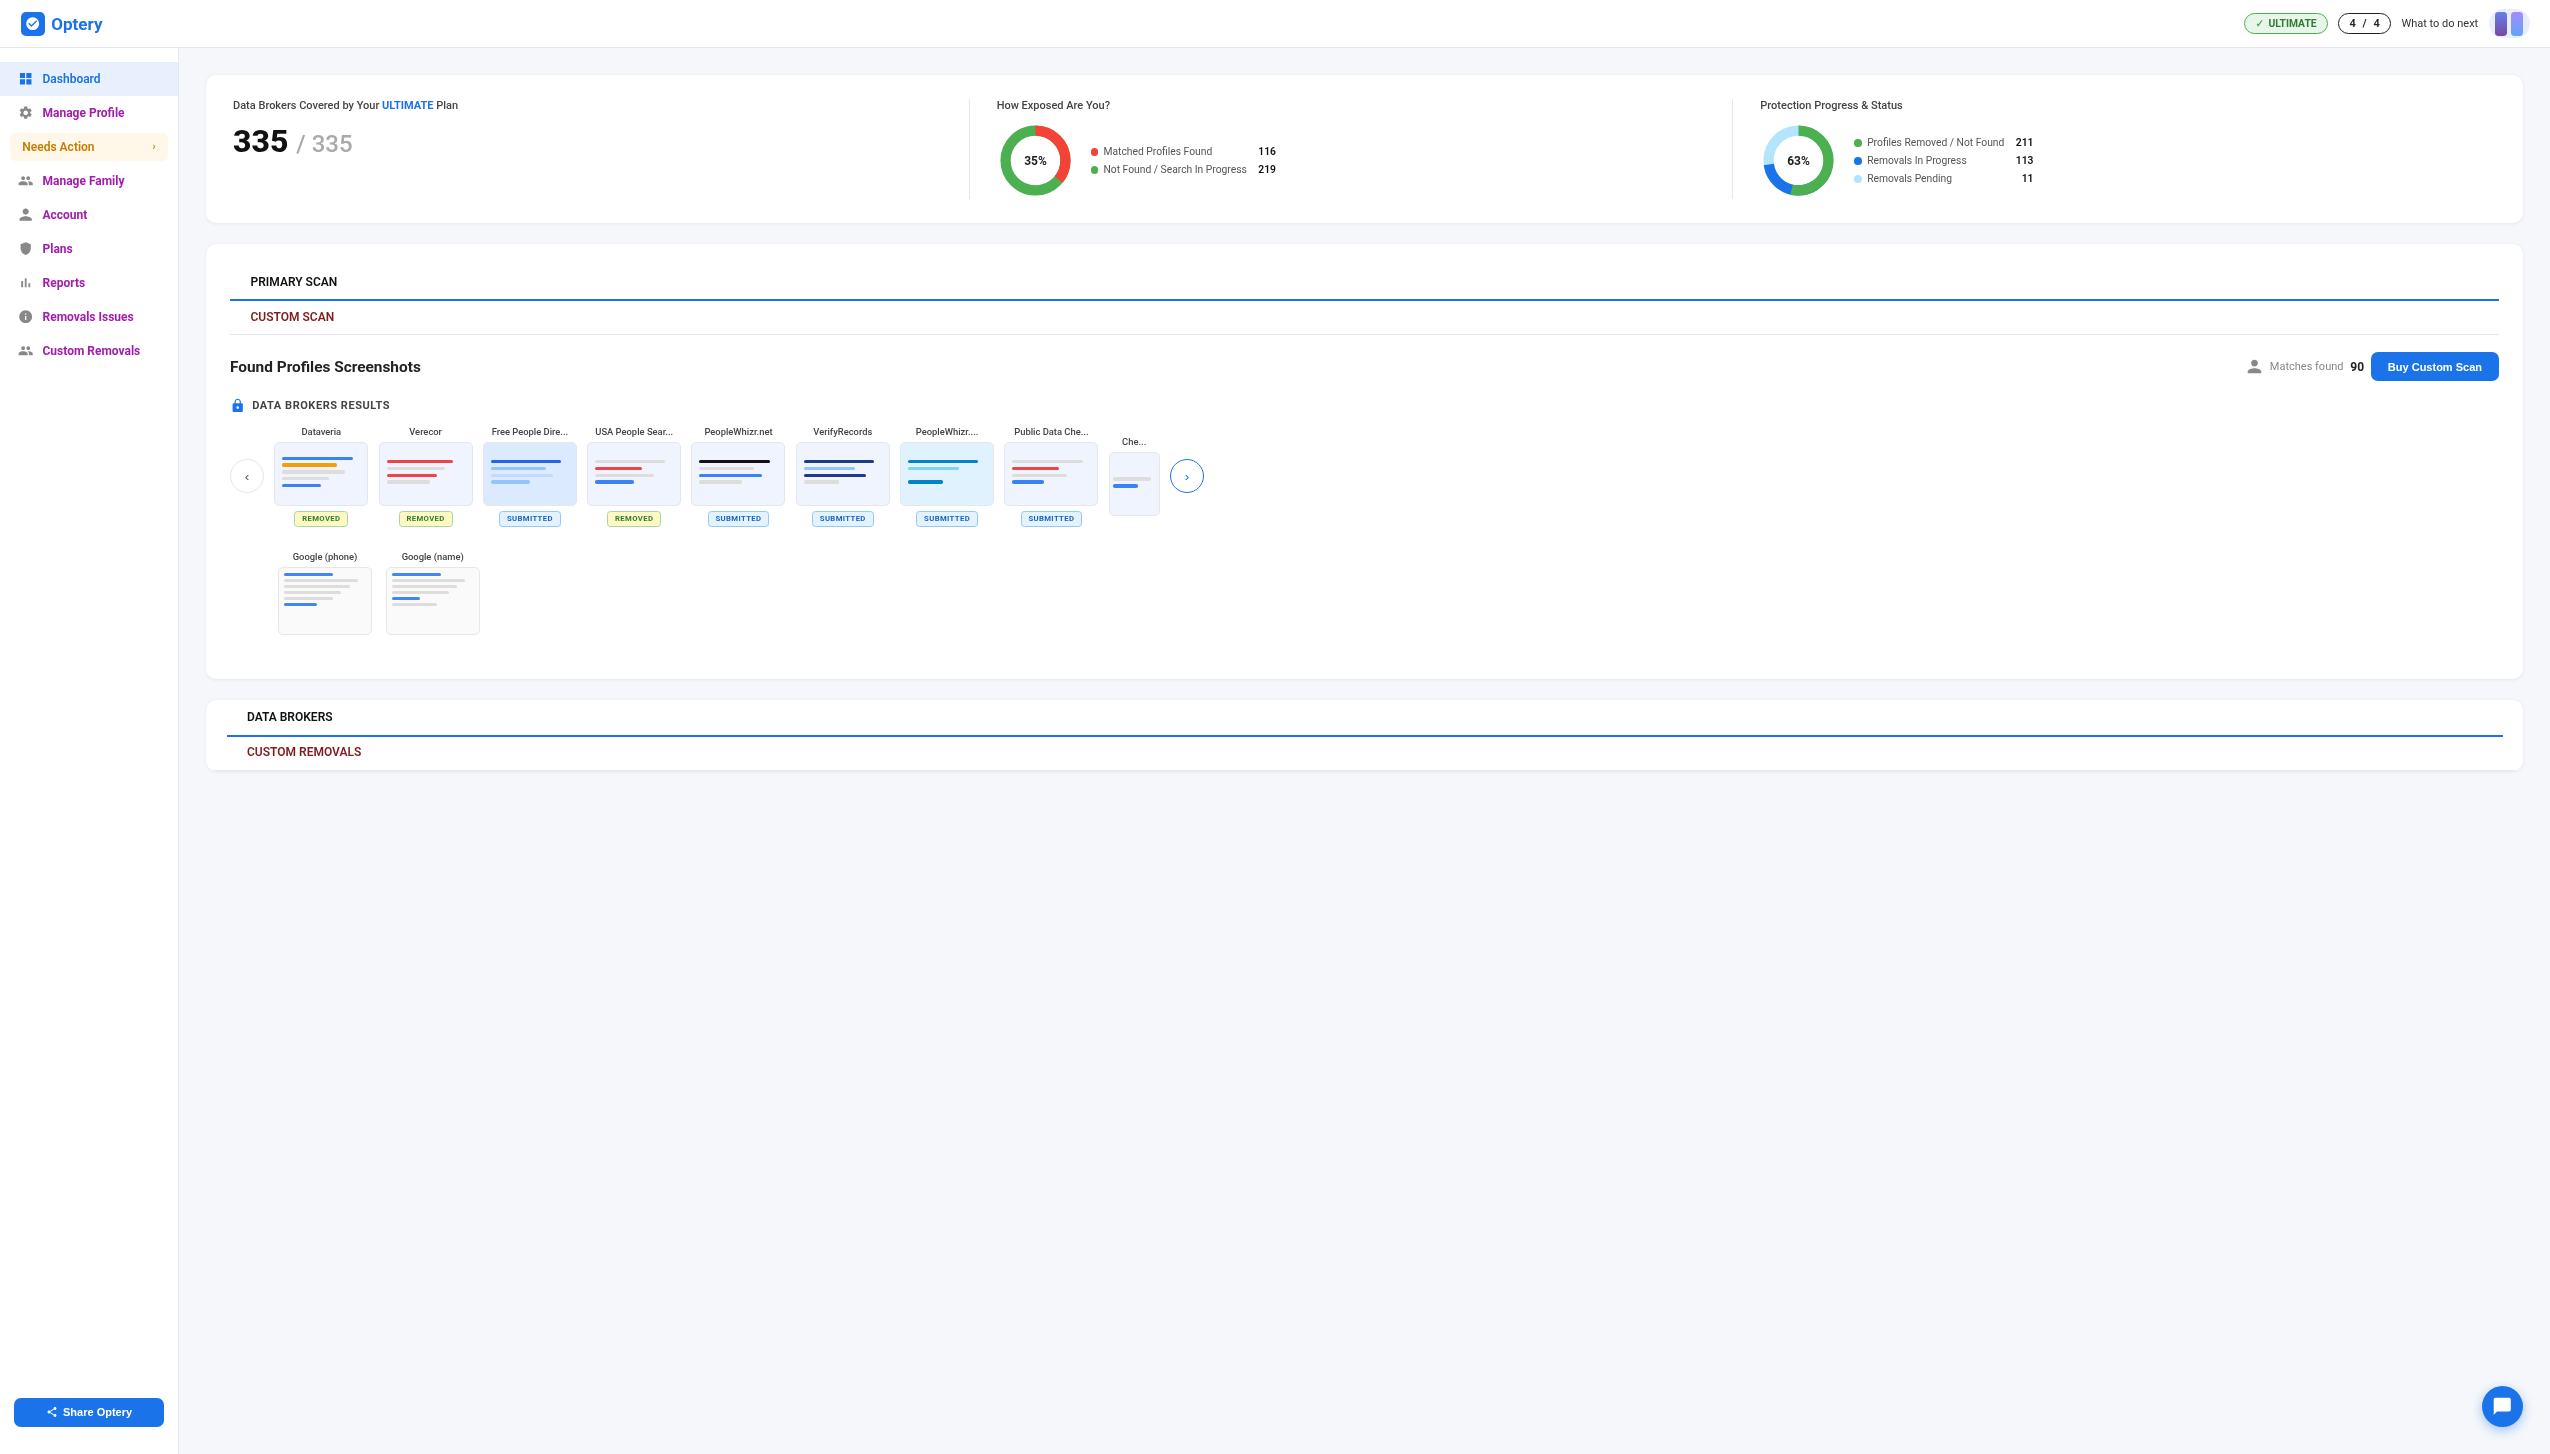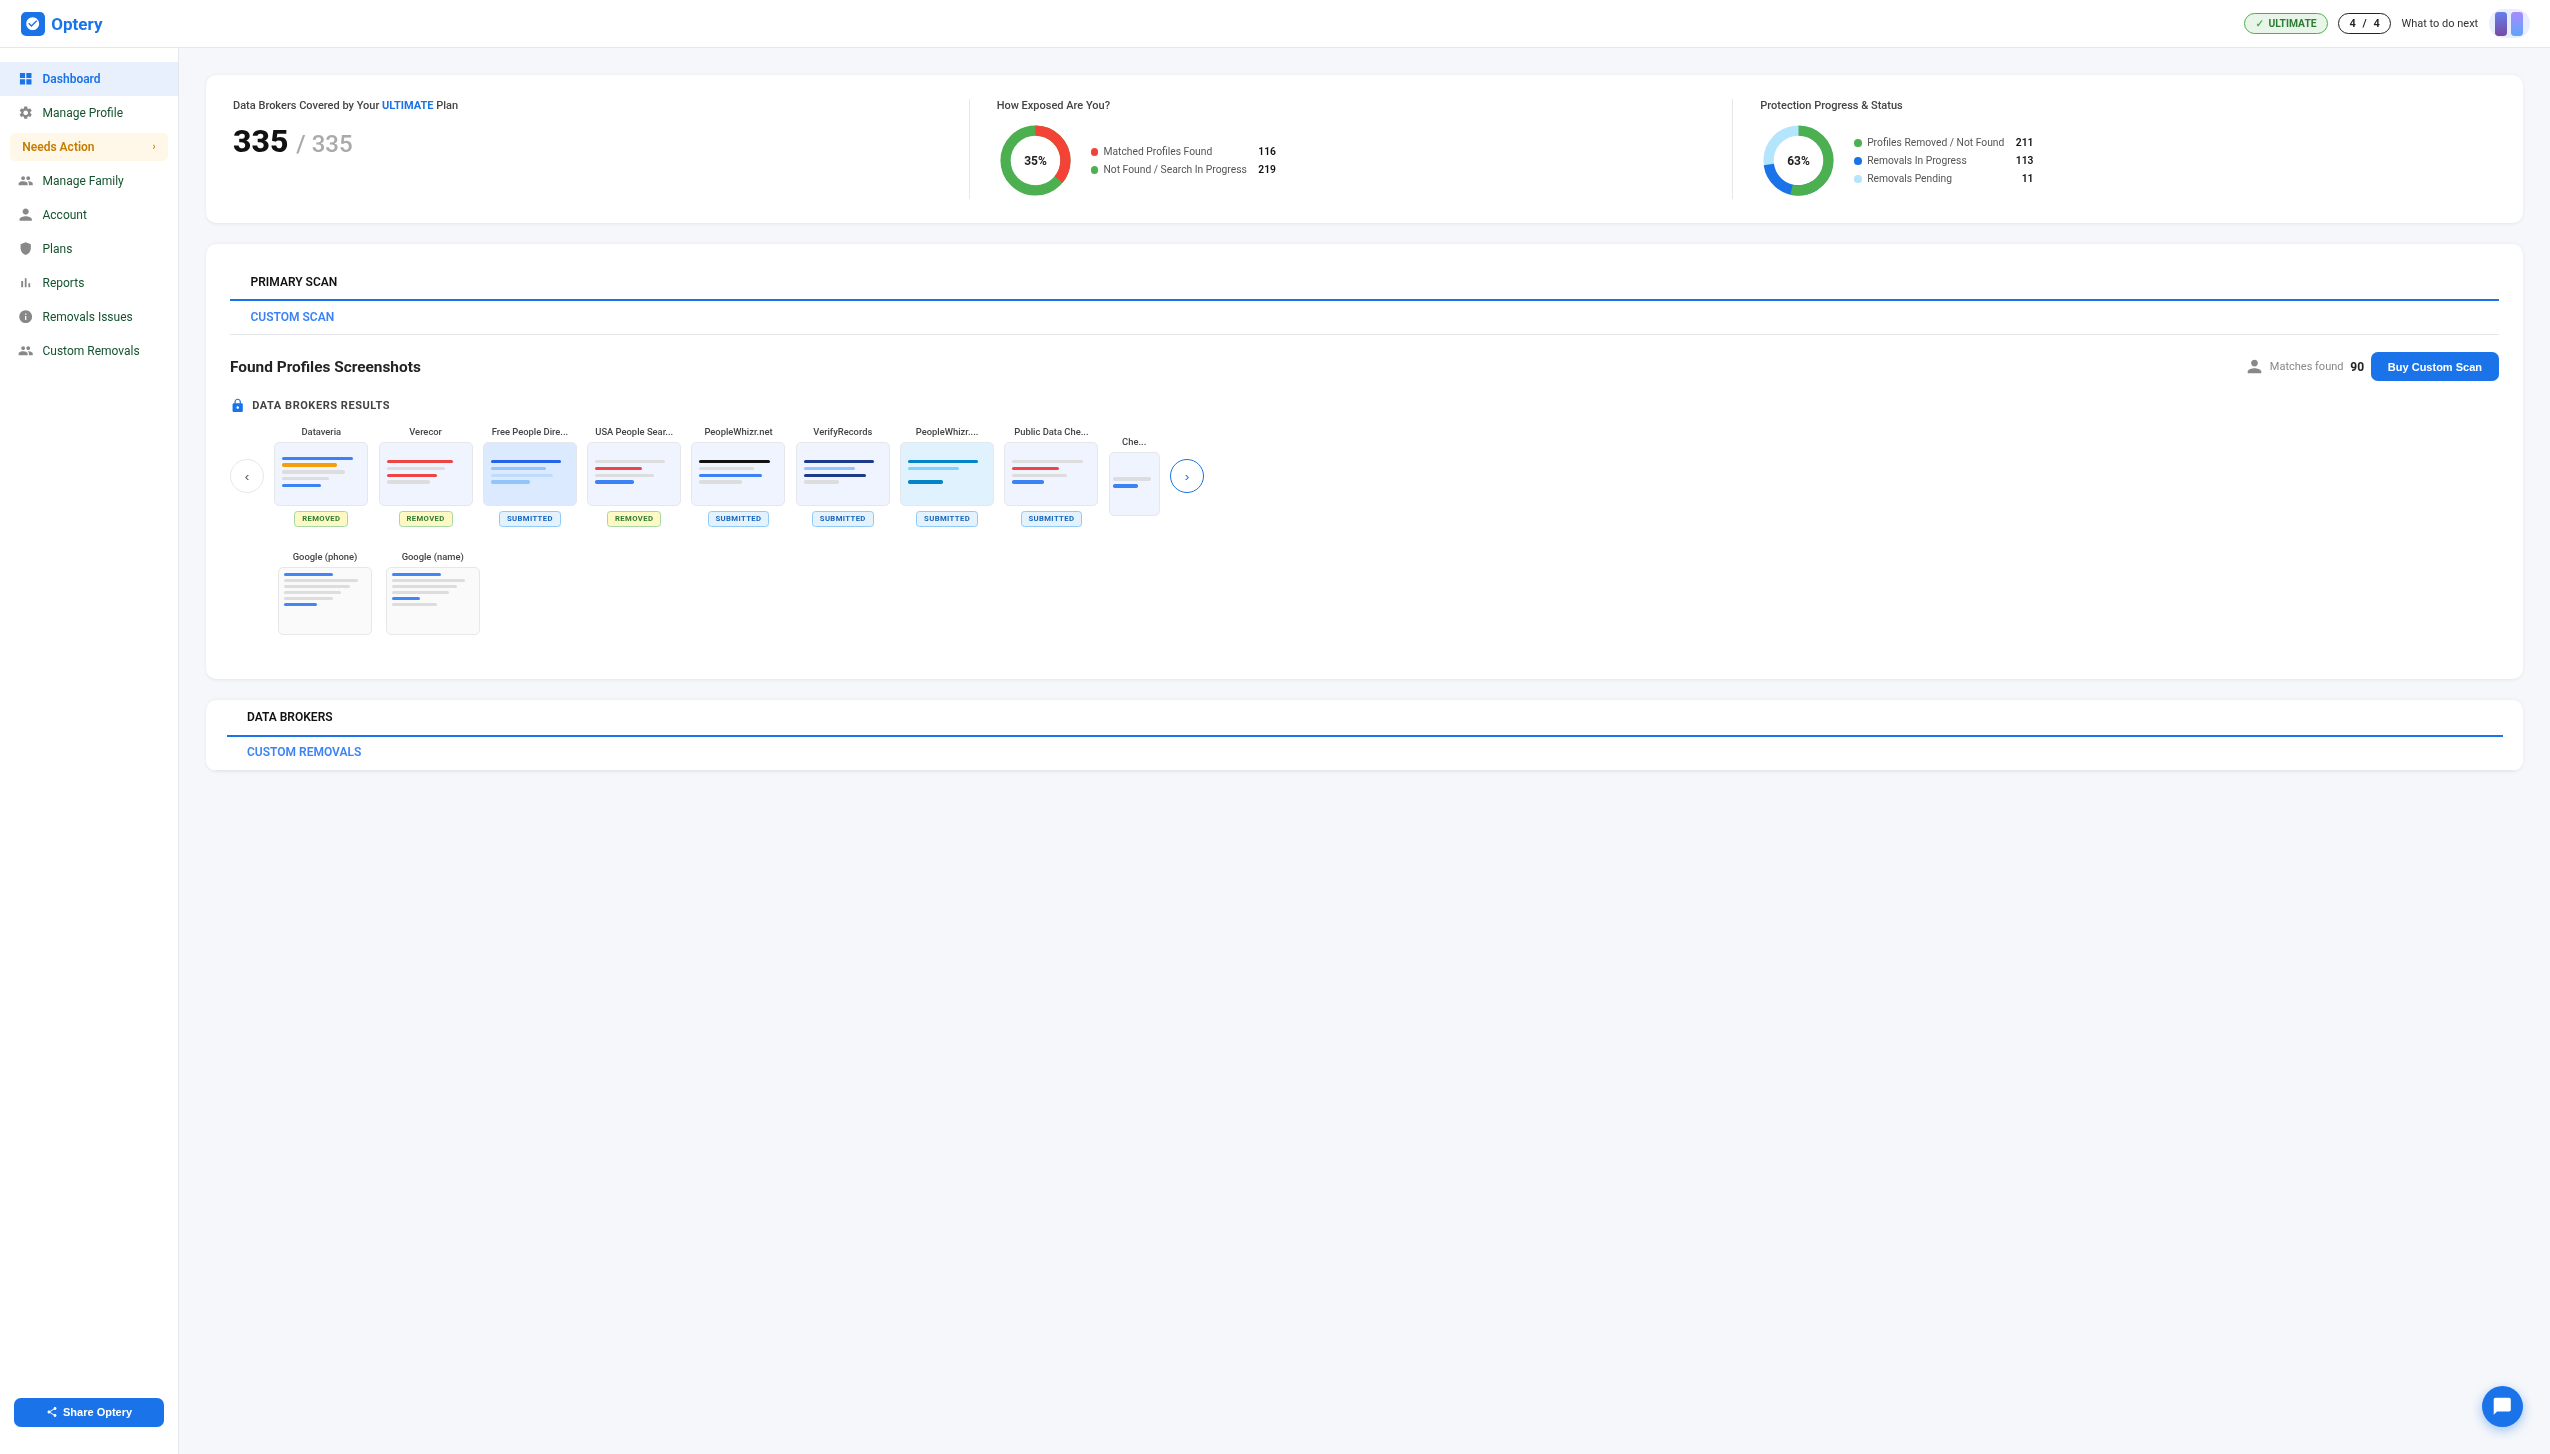--- a/index.html
+++ b/index.html
@@ -15,21 +15,21 @@
     
     .logo { display: flex; align-items: center; gap: 6.8px; font-size: 17px; font-weight: 700; color: #1a73e8; }
     .logo-icon { width: 24px; height: 24px; background: #1a73e8; border-radius: 5.1px; display: flex; align-items: center; justify-content: center; }
     .logo-icon svg { width: 15.4px; height: 15.4px; fill: white; }
     .topbar-right { display: flex; align-items: center; gap: 10.3px; }
     .badge-ultimate { background: #e8f5e9; color: #2e7d32; border: 1.3px solid #4caf50; border-radius: 17px; padding: 3.4px 10.3px; font-size: 10.3px; font-weight: 700; display: flex; align-items: center; gap: 4.3px; }
     .badge-ultimate::before { content: '✓'; color: #4caf50; font-weight: 900; }
     .step-indicator { display: flex; align-items: center; gap: 6.8px; background: #fff; border: 1.3px solid #222; border-radius: 17px; padding: 3.4px 10.3px; font-size: 11px; font-weight: 600; }
     .what-next { font-size: 11px; color: #333; }
     .topbar-pill { display: flex; align-items: center; gap: 3.4px; background: #e8eeff; border-radius: 17px; padding: 2.6px 6.8px; }
-    .sidebar-item { display: flex; align-items: center; gap: 8.5px; padding: 8.5px 17px; cursor: pointer; color: #14532d; font-size: 12px; font-weight: 400; border-radius: 0; transition: background 0.15s; }
+    .sidebar-item { display: flex; align-items: center; gap: 8.5px; padding: 8.5px 17px; cursor: pointer; color: #a21caf; font-size: 12px; font-weight: 700; border-radius: 0; transition: background 0.15s; }
     .sidebar-item.active { color: #1a73e8; background: #e8f0fe; font-weight: 600; }
     .sidebar-item .icon { width: 17px; height: 17px; display: flex; align-items: center; justify-content: center; flex-shrink: 0; }
     .needs-action-item { background: #fff8e8; color: #c67c00; font-weight: 600; border-radius: 5.1px; margin: 3.4px 10.3px; padding: 6.8px 12px; display: flex; align-items: center; justify-content: space-between; cursor: pointer; }
     .needs-action-item .chevron { font-size: 10.3px; }
     .sidebar-footer { margin-top: auto; padding: 13.7px; }
     .share-btn { background: #1a73e8; color: #fff; border: none; border-radius: 6.8px; padding: 8.5px 15.4px; font-size: 11px; font-weight: 600; cursor: pointer; width: 100%; display: flex; align-items: center; justify-content: center; gap: 5.1px; }
 
     
     .summary-card { background: #fff; border-radius: 10.3px; padding: 24px 27px; margin-bottom: 20.5px; box-shadow: 0 0.9px 3.4px rgba(0,0,0,0.07); }
     .summary-header { display: flex; align-items: center; justify-content: space-between; margin-bottom: 20.5px; }
@@ -49,21 +49,21 @@
     .donut-area { display: flex; align-items: center; gap: 17px; }
     .donut-svg { width: 77px; height: 77px; flex-shrink: 0; }
     .donut-legend { display: flex; flex-direction: column; gap: 5.1px; }
     .legend-item { display: flex; align-items: center; gap: 5.1px; font-size: 10.3px; }
     .legend-dot { width: 7.7px; height: 7.7px; border-radius: 50%; flex-shrink: 0; }
     .legend-label { color: #555; }
     .legend-count { margin-left: auto; color: #111; font-weight: 600; min-width: 24px; text-align: right; }
 
     
     .tabs-bar { display: flex; gap: 0; margin-bottom: 0; border-bottom: 1.7px solid #e5e7eb; flex-direction: column; }
-    .tab-item { padding: 10.3px 20.5px; font-size: 12px; font-weight: 600; cursor: pointer; color: #3b82f6; border-bottom: 2.6px solid transparent; margin-bottom: -1.7px; }
+    .tab-item { padding: 10.3px 20.5px; font-size: 12px; font-weight: 600; cursor: pointer; color: #7f1d1d; border-bottom: 2.6px solid transparent; margin-bottom: -1.7px; }
     .tab-item.active { color: #111; border-bottom-color: #1a73e8; }
 
     
     .section-card { background: #fff; border-radius: 10.3px; padding: 20.5px 24px; margin-bottom: 20.5px; box-shadow: 0 0.9px 3.4px rgba(0,0,0,0.07); }
     .section-header { display: flex; align-items: center; justify-content: space-between; margin-bottom: 17px; }
     .section-title { font-size: 15.4px; font-weight: 700; }
     .matches-info { display: flex; align-items: center; gap: 6.8px; }
     .matches-label { color: #888; font-size: 11px; }
     .matches-count { font-weight: 700; font-size: 12px; }
     .buy-btn { background: #1a73e8; color: #fff; border: none; border-radius: 6.8px; padding: 8.5px 17px; font-size: 11px; font-weight: 600; cursor: pointer; }

